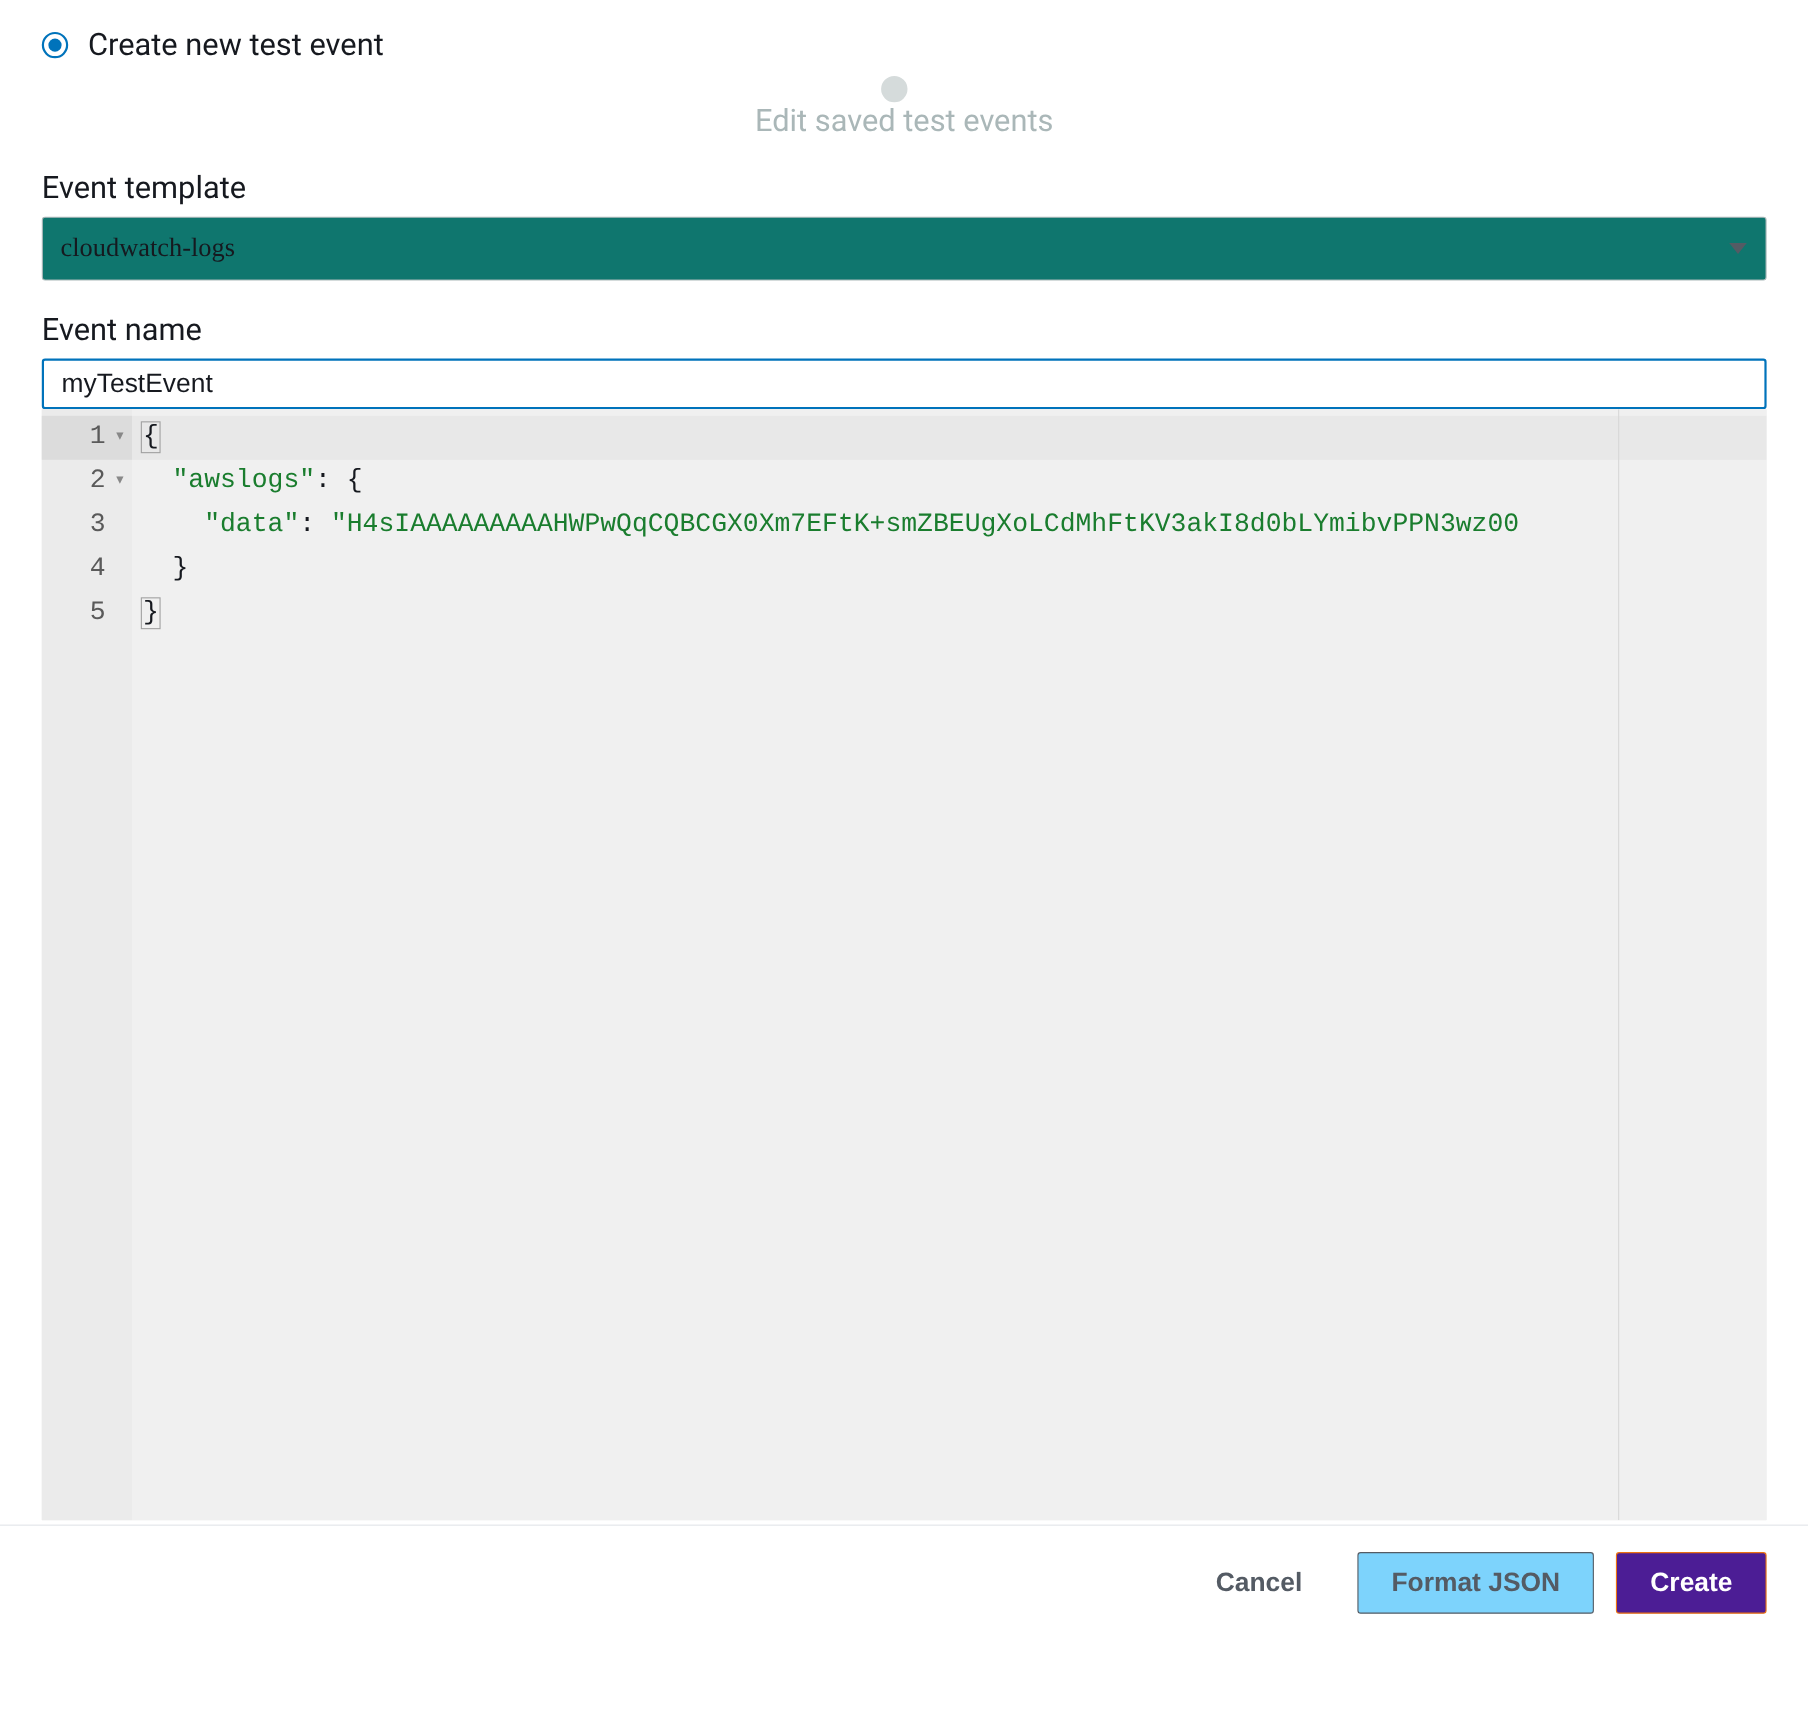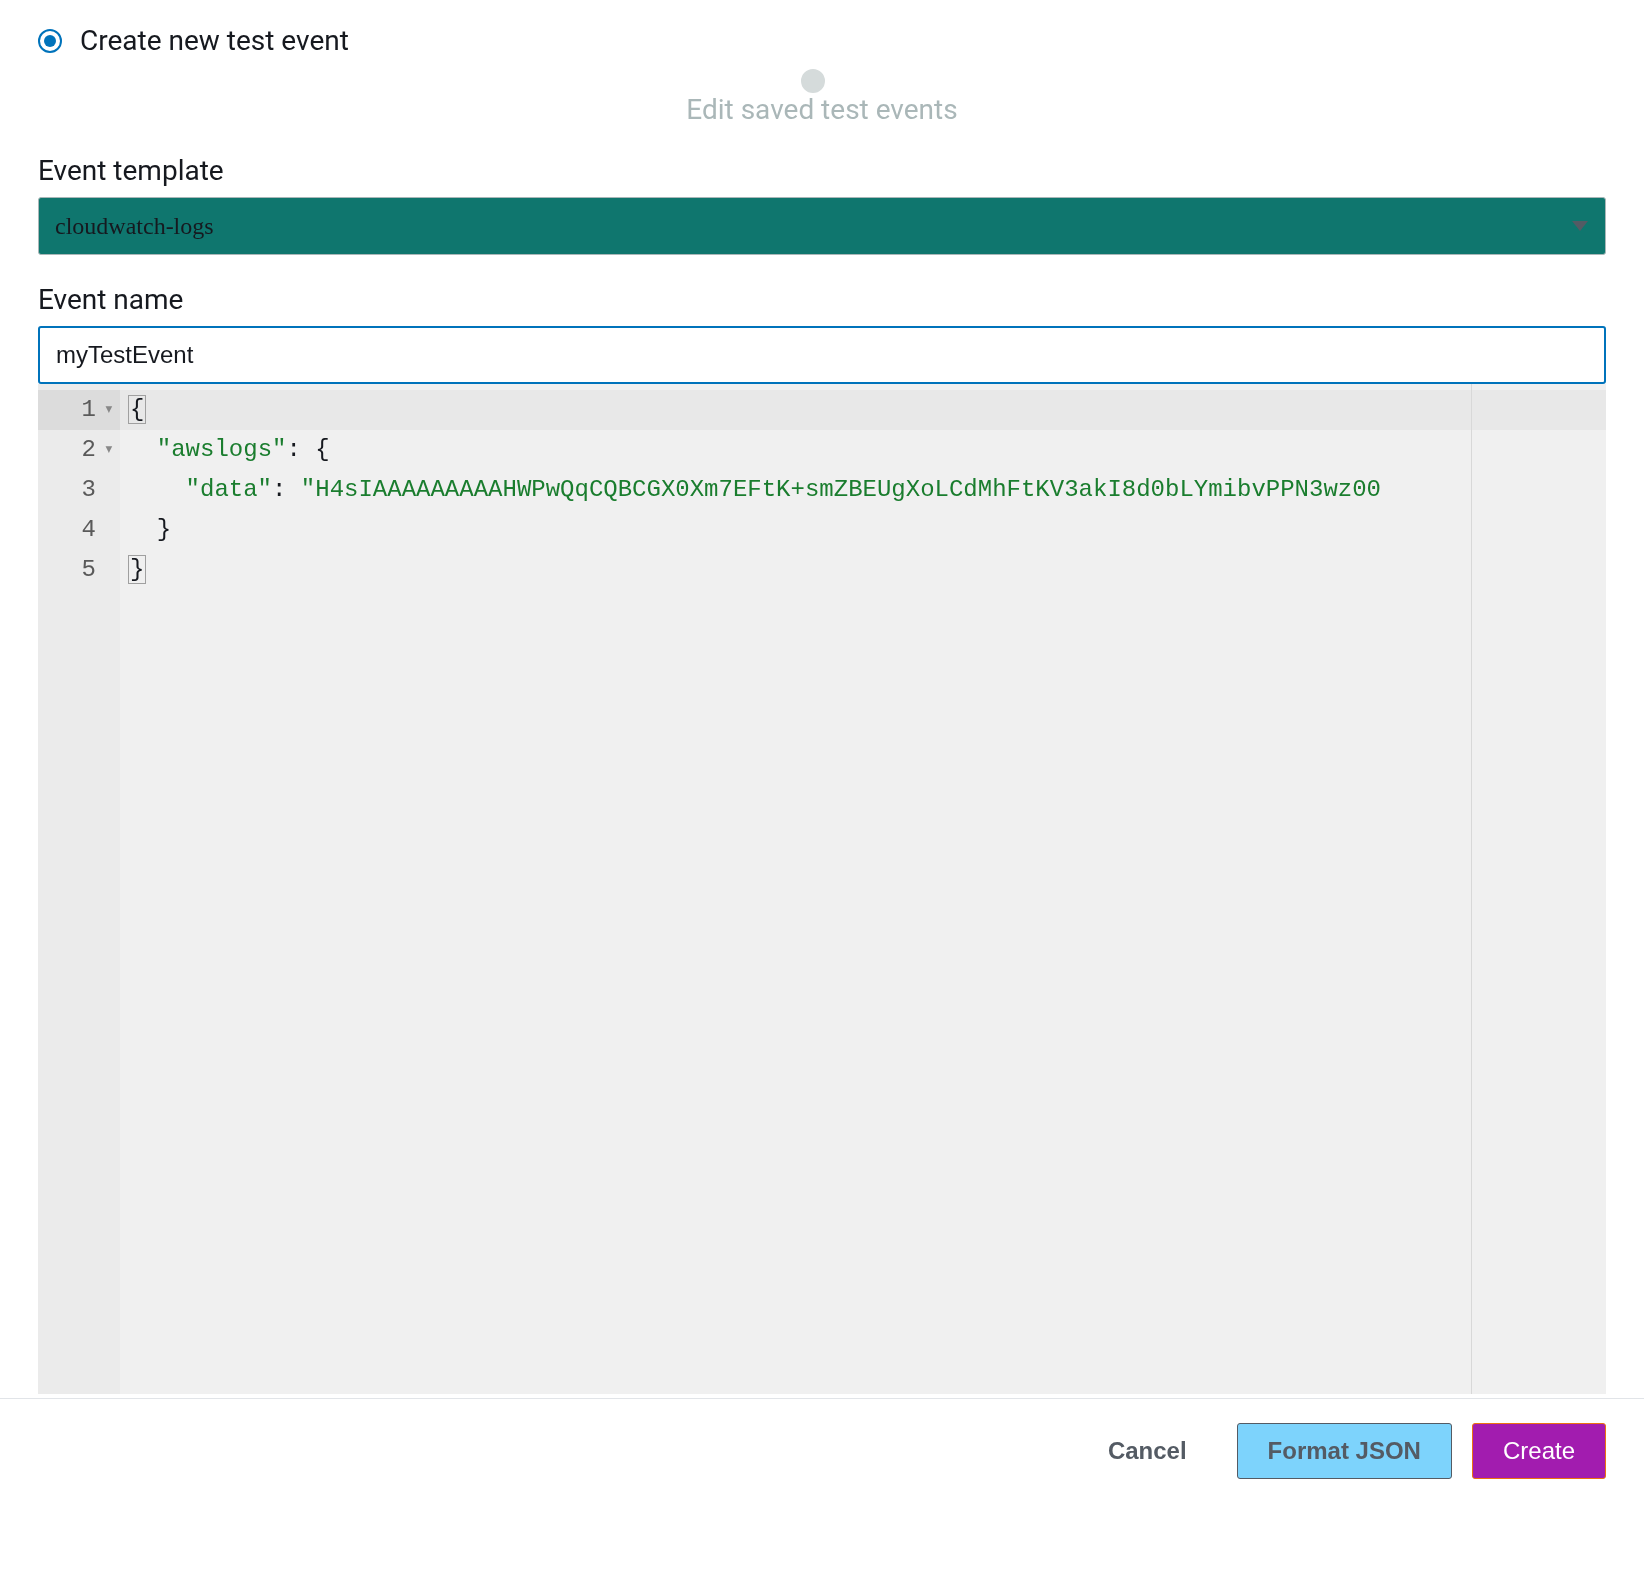--- a/index.html
+++ b/index.html
@@ -97,21 +97,21 @@
       transform: translateY(-50%);
       width: 0;
       height: 0;
       border-left: 8px solid transparent;
       border-right: 8px solid transparent;
       border-top: 10px solid #545b64;
       pointer-events: none;
     }
     .text-input {
       width: 100%;
-      height: 58px;
+      height: 46px;
       border: 2px solid #0073bb;
       border-radius: 3px;
       padding: 0 16px;
       font-size: 24px;
       color: #16191f;
       background: #ffffff;
       outline: none;
     }
     .code-editor {
       display: flex;
@@ -206,24 +206,24 @@
       color: #545b64;
       font-weight: 700;
     }
     .btn-secondary {
       background: #7dd3fc;
       border: 1px solid #545b64;
       color: #545b64;
       font-weight: 700;
     }
     .btn-primary {
-      background: #a21caf;
+      background: #4c1d95;
       border: 1px solid #ec7211;
       color: #ffffff;
-      font-weight: 400;
+      font-weight: 700;
     }
   </style>
 </head>
 <body>
 
 <div class="container">
 
   <div class="radio-group">
     <div class="radio-row">
       <span class="radio-circle selected"></span>

